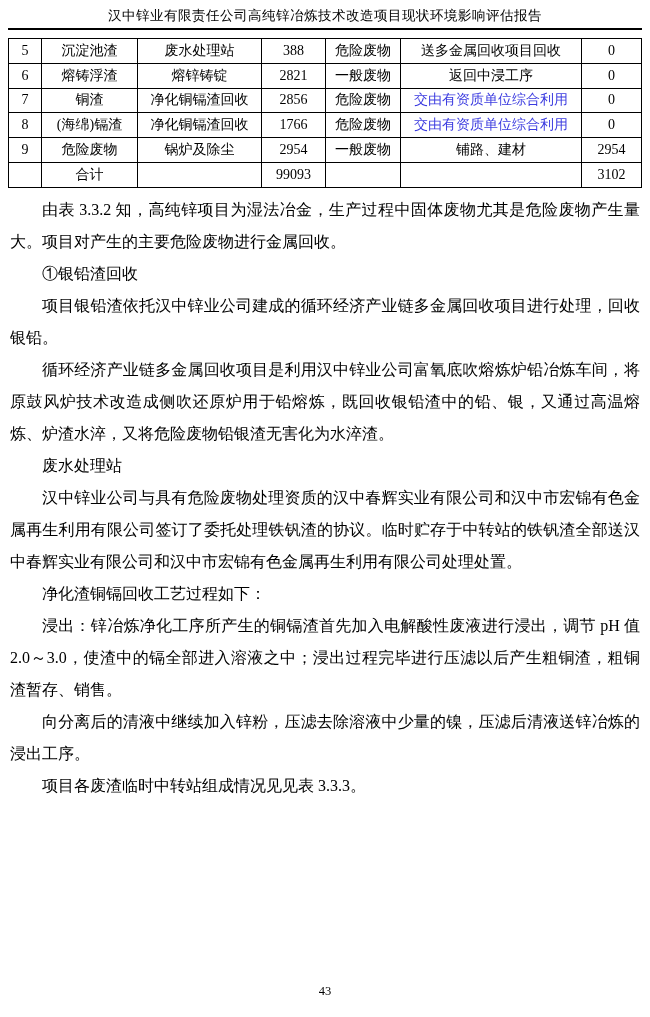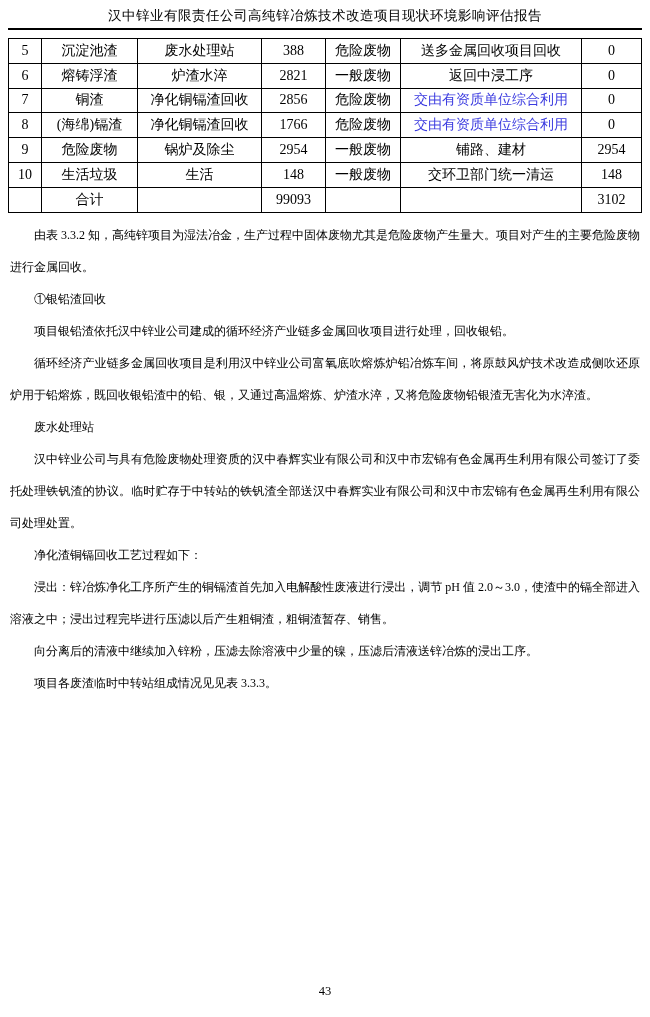--- a/index.html
+++ b/index.html
@@ -52,21 +52,21 @@
   .col-src  { width: 124px; }
   .col-qty  { width: 64px; }
   .col-cat  { width: 75px; }
   .col-disp { width: 181px; }
   .col-amt  { width: 60px; }
   td.blue { color: var(--link-blue, #3b3be0); }
 
   
   .doc-body {
     margin: 6px 10px 0 10px;
-    font-size: 12px;
+    font-size: 16px;
     line-height: 32px;
     text-align: justify;
   }
   .doc-body p { text-indent: 2em; }
 
   
   .doc-footer {
     position: absolute;
     left: 0; right: 0;
     bottom: 18px;
@@ -101,21 +101,21 @@
         <td>沉淀池渣</td>
         <td>废水处理站</td>
         <td>388</td>
         <td>危险废物</td>
         <td>送多金属回收项目回收</td>
         <td>0</td>
       </tr>
       <tr>
         <td>6</td>
         <td>熔铸浮渣</td>
-        <td>炉渣水淬</td>
+        <td>熔锌铸锭</td>
         <td>2821</td>
         <td>一般废物</td>
         <td>返回中浸工序</td>
         <td>0</td>
       </tr>
       <tr>
         <td>7</td>
         <td>铜渣</td>
         <td>净化铜镉渣回收</td>
         <td>2856</td>
@@ -135,29 +135,20 @@
       <tr>
         <td>9</td>
         <td>危险废物</td>
         <td>锅炉及除尘</td>
         <td>2954</td>
         <td>一般废物</td>
         <td>铺路、建材</td>
         <td>2954</td>
       </tr>
       <tr>
-        <td>10</td>
-        <td>生活垃圾</td>
-        <td>生活</td>
-        <td>148</td>
-        <td>一般废物</td>
-        <td>交环卫部门统一清运</td>
-        <td>148</td>
-      </tr>
-      <tr>
         <td></td>
         <td>合计</td>
         <td></td>
         <td>99093</td>
         <td></td>
         <td></td>
         <td>3102</td>
       </tr>
     </tbody>
   </table>

